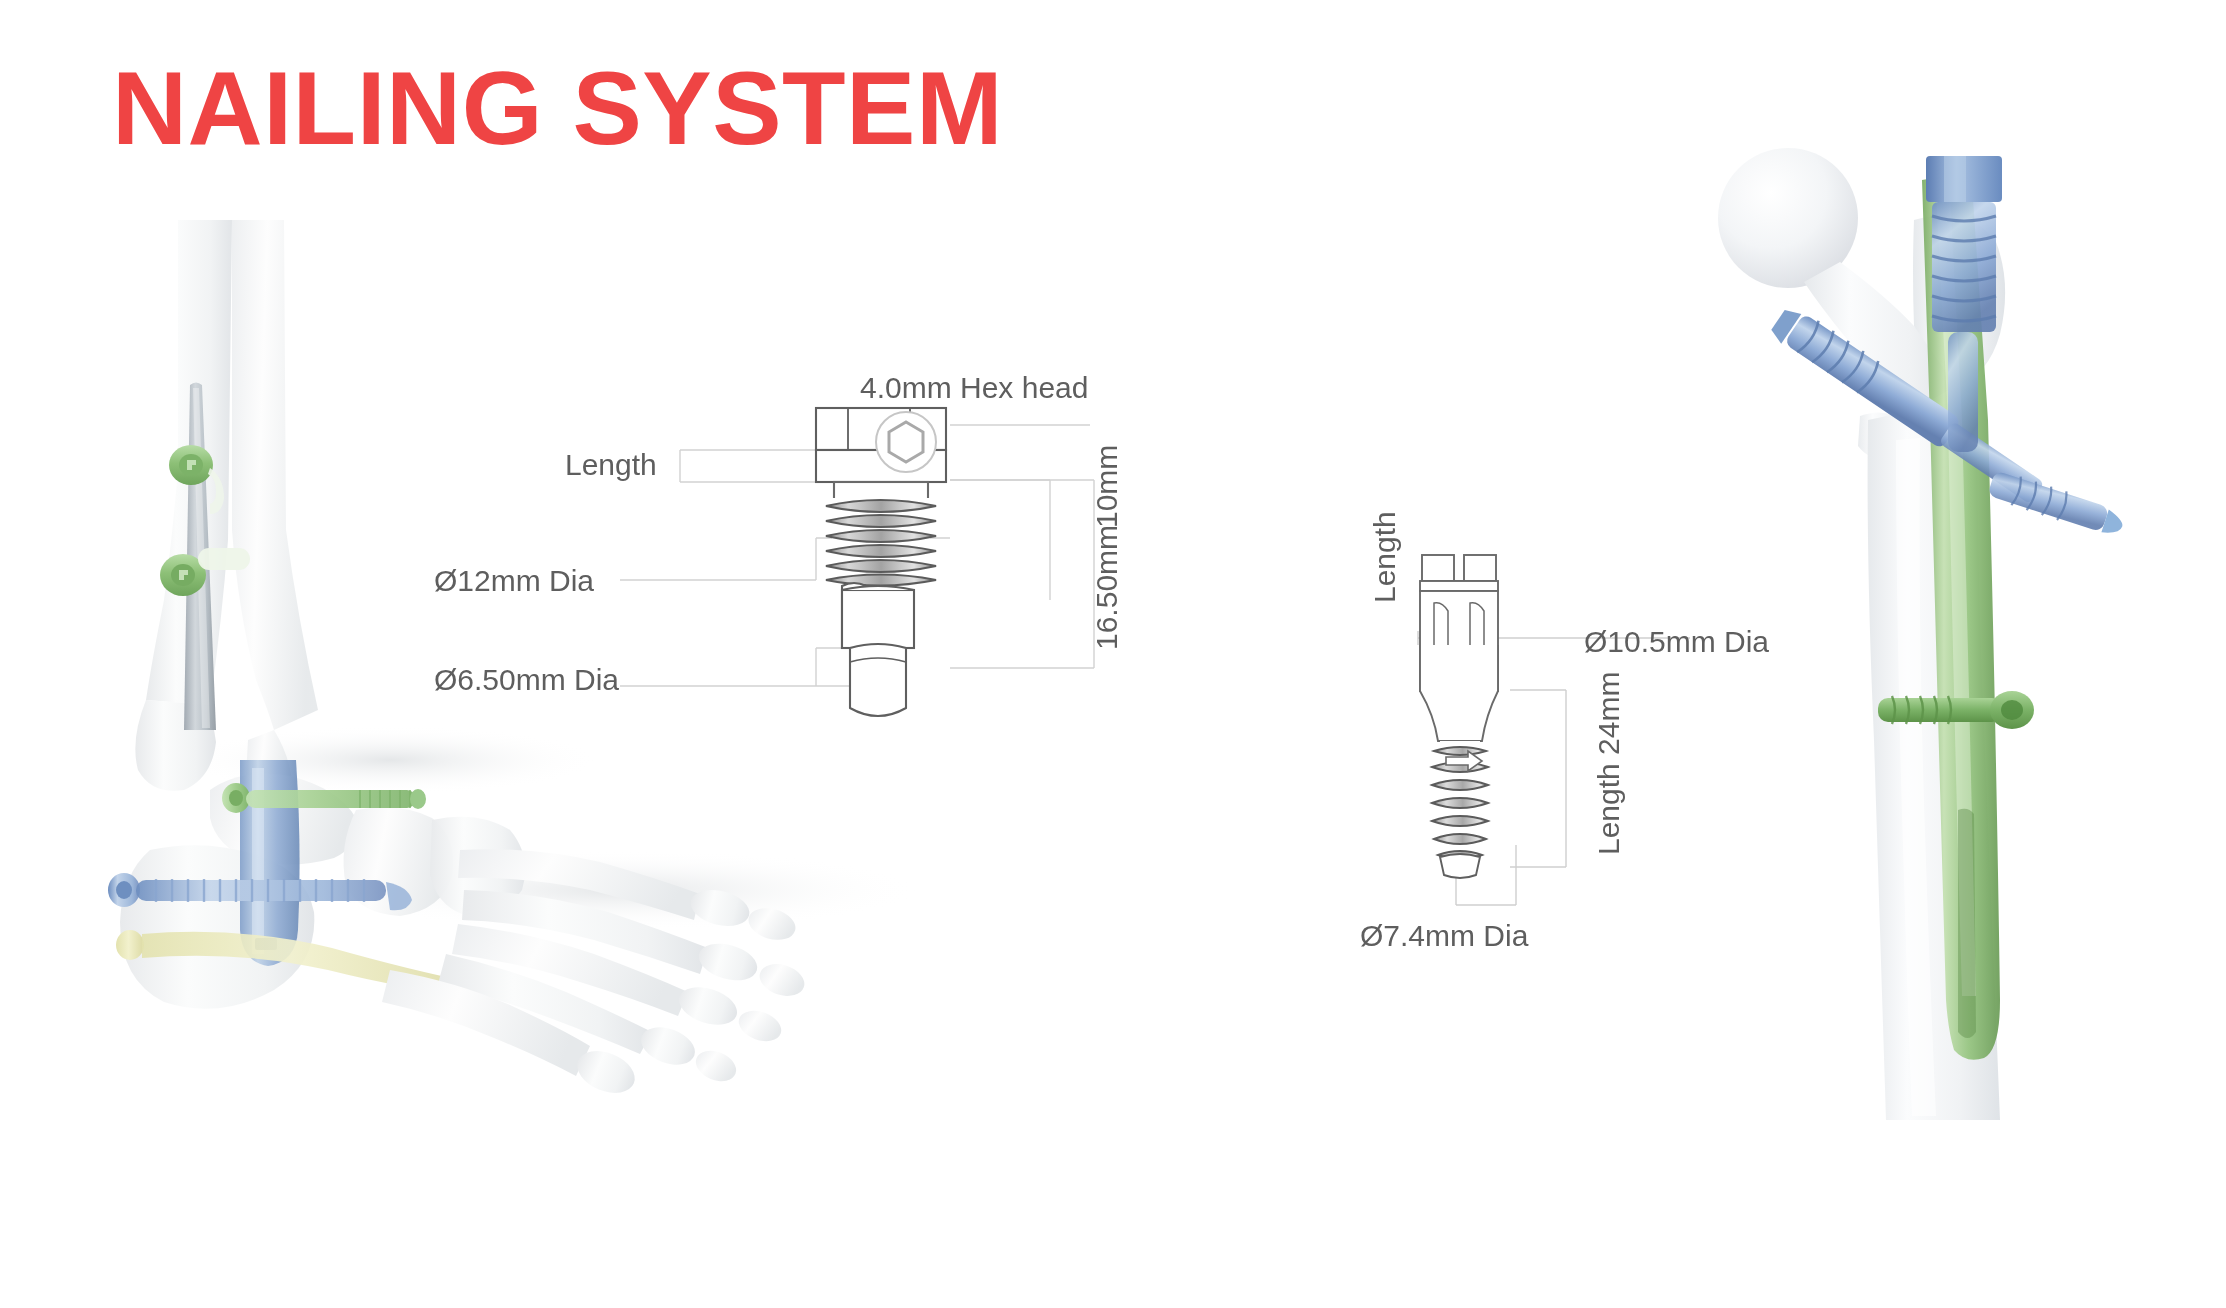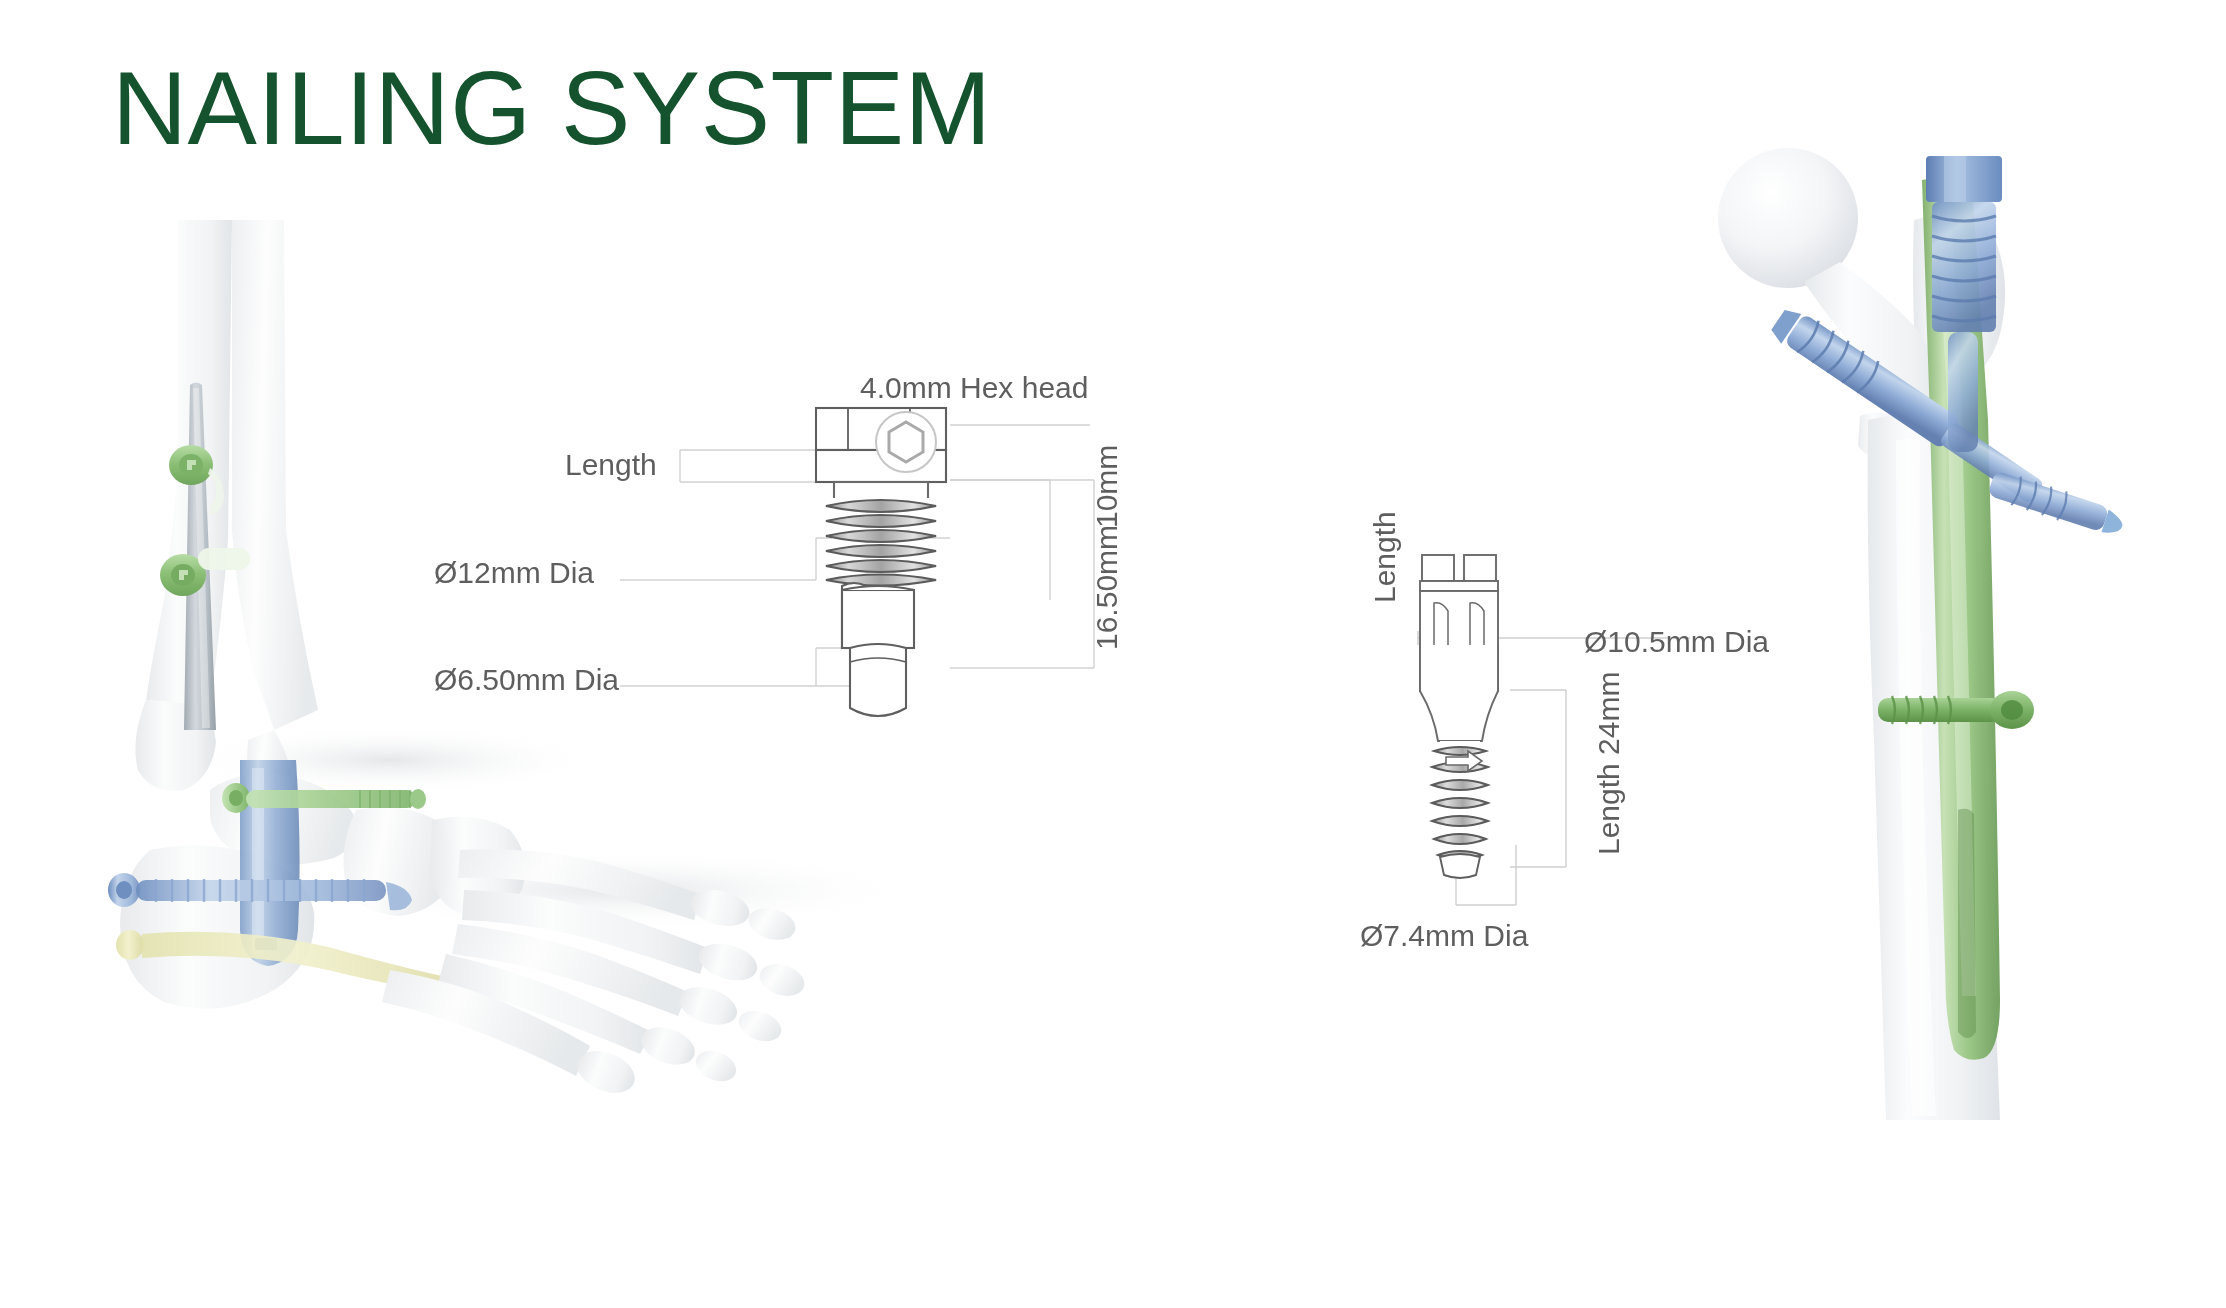--- a/index.html
+++ b/index.html
@@ -10,23 +10,23 @@
     overflow:hidden;
     position:relative;
   }
   .stage{position:absolute;inset:0;background:#fff;}
 
   
   #page-title{
     position:absolute;
     left:112px; top:56px;
     font-size:104px;
-    font-weight:normal;
+    font-weight:bold;
     letter-spacing:0.5px;
-    color:#14532d;
+    color:#ef4444;
     line-height:1;
     white-space:nowrap;
   }
 
   
   .panel{position:absolute;}
 
   
   .dim{
     position:absolute;
@@ -276,21 +276,21 @@
       </g>
 
       <g>
         <circle cx="286" cy="52" r="30" fill="#ffffff" stroke="#c6c6c6" stroke-width="2"></circle>
         <path d="M286,32 L303,42 L303,62 L286,72 L269,62 L269,42 Z" fill="#ffffff" stroke="#a9a9a9" stroke-width="3"></path>
       </g>
     </svg>
 
     <div class="dim" style="left:240px;top:-17px;">4.0mm Hex head</div>
     <div class="dim" style="left:-55px;top:60px;">Length</div>
-    <div class="dim" style="left:-186px;top:168px;">Ø12mm Dia</div>
+    <div class="dim" style="left:-186px;top:176px;">Ø12mm Dia</div>
     <div class="dim" style="left:-186px;top:275px;text-align:right;">Ø6.50mm Dia</div>
     <div class="dim rot90" style="left:472px;top:260px;">16.50mm</div>
     <div class="dim rot90" style="left:472px;top:138px;">10mm</div>
   </div>
 
   <div class="panel" style="left:1390px;top:545px;width:520px;height:640px;">
     <svg width="520" height="640" viewBox="0 0 520 640">
       <defs>
         <linearGradient id="thrdN" x1="0" y1="0" x2="1" y2="0">
           <stop offset="0" stop-color="#8f8f8f"></stop>

